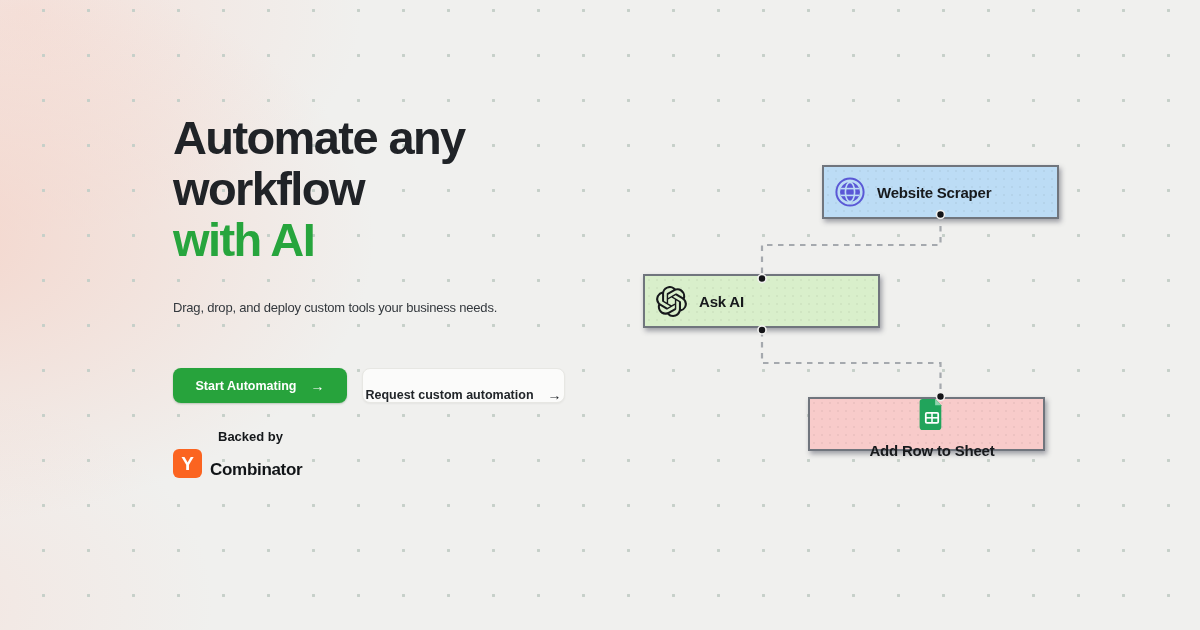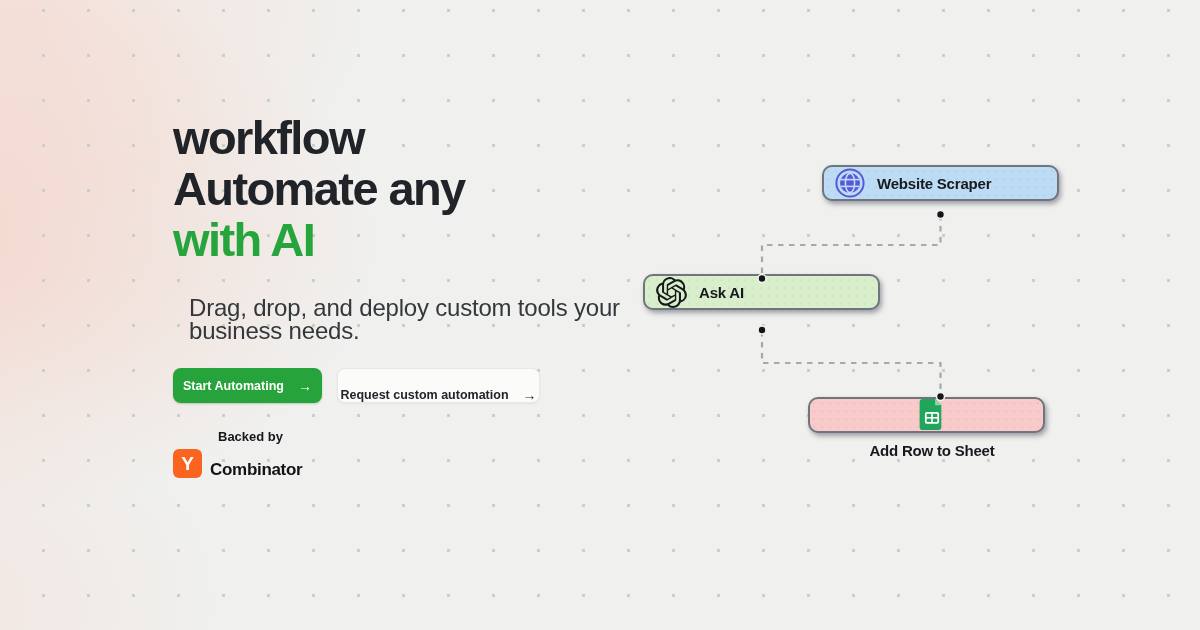--- a/index.html
+++ b/index.html
@@ -22,43 +22,43 @@
   }
 
   
   .hero { position: absolute; left: 173px; top: 0; width: 480px; }
 
   .headline { position: absolute; top: 112px; left: 0; width: 480px;
     font-weight: 700; font-size: 47px; line-height: 51px;
     letter-spacing: -1.6px; color: #202327; }
   .headline .accent { color: #27a53d; }
 
-  .subtitle { position: absolute; top: 297px; left: 16px; width: 470px;
-    font-size: 24px; line-height: 22.5px; color: #33383d; letter-spacing: -0.2px; }
+  .subtitle { position: absolute; top: 297px; left: 0; width: 470px;
+    font-size: 13px; line-height: 22.5px; color: #33383d; letter-spacing: -0.2px; }
 
   .btn-row { position: absolute; top: 368px; left: 0; display: flex; gap: 15px; }
   .btn { display: inline-flex; align-items: center; justify-content: center;
     gap: 14px; height: 35px; border-radius: 8px; font-size: 12.5px;
     cursor: pointer; border: none; white-space: nowrap; }
   .btn .arrow { font-size: 14px; line-height: 1; }
-  .btn-primary { width: 149px; background: #27a33c; color: #ffffff; font-weight: 700;
+  .btn-primary { width: 174px; background: #27a33c; color: #ffffff; font-weight: 700;
     box-shadow: 0 1px 2px rgba(20,80,30,0.25); }
   .btn-secondary { width: 203px; background: #fbfbfa; color: #212529; font-weight: 600;
     border: 1px solid #e7e7e3; box-shadow: 0 1px 2px rgba(0,0,0,0.05); align-items: flex-end; }
 
   .backed-by { position: absolute; top: 429px; left: 0;
     font-size: 13px; font-weight: 700; color: #15181b; padding-left: 45px; }
   .yc-row { position: absolute; top: 447px; left: 0; display: flex; align-items: center; gap: 8px; }
   .yc-badge { width: 29px; height: 29px; border-radius: 6px; background: #fb6420;
     display: flex; align-items: center; justify-content: center;
     color: #ffffff; font-weight: 700; font-size: 19px; }
   .yc-name { font-size: 17px; font-weight: 700; color: #111417; letter-spacing: -0.3px; margin-top: 13px; }
 
   
-  .node { position: absolute; width: 237px; height: 36px; border-radius: 10px;
+  .node { position: absolute; width: 237px; height: 54px; border-radius: 0;
     border: 2px solid #70757d; display: flex; align-items: center; gap: 12px;
     padding-left: 11px; cursor: grab;
     box-shadow: 2px 3px 5px rgba(55,58,75,0.45);
     background-image: radial-gradient(rgba(0,0,0,0.045) 1px, rgba(0,0,0,0) 1.2px);
     background-size: 8px 8px; }
   .node-label { font-size: 15px; font-weight: 700; color: #17191c; letter-spacing: -0.2px; }
   .node-scraper { left: 822px; top: 165px; background-color: #bcdcf5; }
   .node-askai   { left: 643px; top: 262px; background-color: #d9efcb; margin-top: 12px; }
   .node-sheet   { left: 808px; top: 397px; background-color: #f8cbca; flex-direction: column; }
   .node-icon { display: flex; align-items: center; justify-content: center; }
@@ -67,22 +67,22 @@
     pointer-events: none; z-index: 5; }
 </style>
 </head>
 <body>
 
 <div class="canvas">
 
   <div class="hero">
 
     <h1 class="headline">
+      <div>Automate any</div>
       <div>workflow</div>
-      <div>Automate any</div>
       <div class="accent">with AI</div>
     </h1>
 
     <p class="subtitle">
       <span>Drag, drop, and deploy custom tools your business needs.</span><br>
     </p>
 
     <div class="btn-row">
       <button class="btn btn-primary">
         <span>Start Automating</span>

